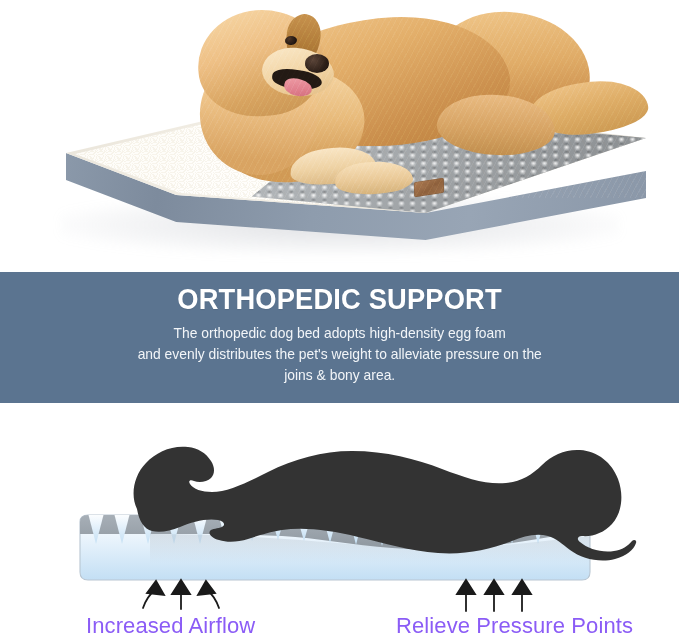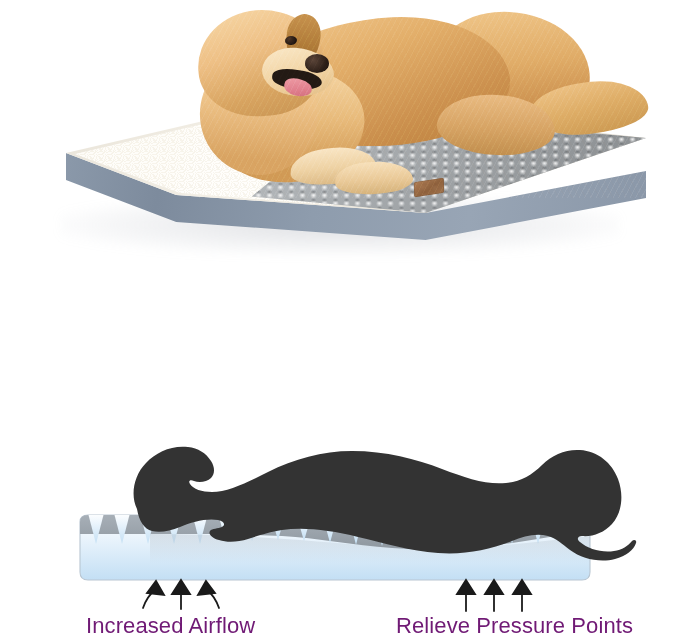--- a/index.html
+++ b/index.html
@@ -272,21 +272,21 @@
   #diagram {
     position: absolute;
     left: 0; top: 403px;
     width: 679px; height: 238px;
     background: #ffffff;
   }
   #diagram-svg { position: absolute; left: 0; top: 0; }
 
   .caption {
     position: absolute;
-    color: #701a75;
+    color: #8b5cf6;
     font-family: "Liberation Sans", sans-serif;
     font-size: 22px;
     font-weight: normal;
     letter-spacing: 0.1px;
     white-space: nowrap;
   }
   #caption-airflow  { left: 86px;  top: 210px; }
   #caption-pressure { left: 366px; top: 210px; margin-left: 30px; }
 </style>
 </head>
@@ -320,20 +320,28 @@
         <div class="dog-part" id="dog-nose"></div>
         <div class="dog-part" id="dog-eye-right"></div>
         <div class="dog-part" id="dog-paw-front"></div>
         <div class="dog-part" id="dog-paw-front2"></div>
         <div class="dog-fur-overlay"></div>
       </div>
 
     </div>
   </div>
 
+  <div id="banner">
+    <div id="banner-title">ORTHOPEDIC SUPPORT</div>
+    <div id="banner-body">
+      <span class="bline">The orthopedic dog bed adopts high-density egg foam</span>
+      <span class="bline">and evenly distributes the pet's weight to alleviate pressure on the</span>
+      <span class="bline">joins &amp; bony area.</span>
+    </div>
+  </div>
 
   <div id="diagram">
 
     <svg id="diagram-svg" width="679" height="238" viewBox="0 0 679 238">
       <defs>
         <linearGradient id="mattressGrad" x1="0" y1="0" x2="0" y2="1">
           <stop offset="0%" stop-color="#ffffff"></stop>
           <stop offset="35%" stop-color="#eaf4fc"></stop>
           <stop offset="100%" stop-color="#c3dff4"></stop>
         </linearGradient>

